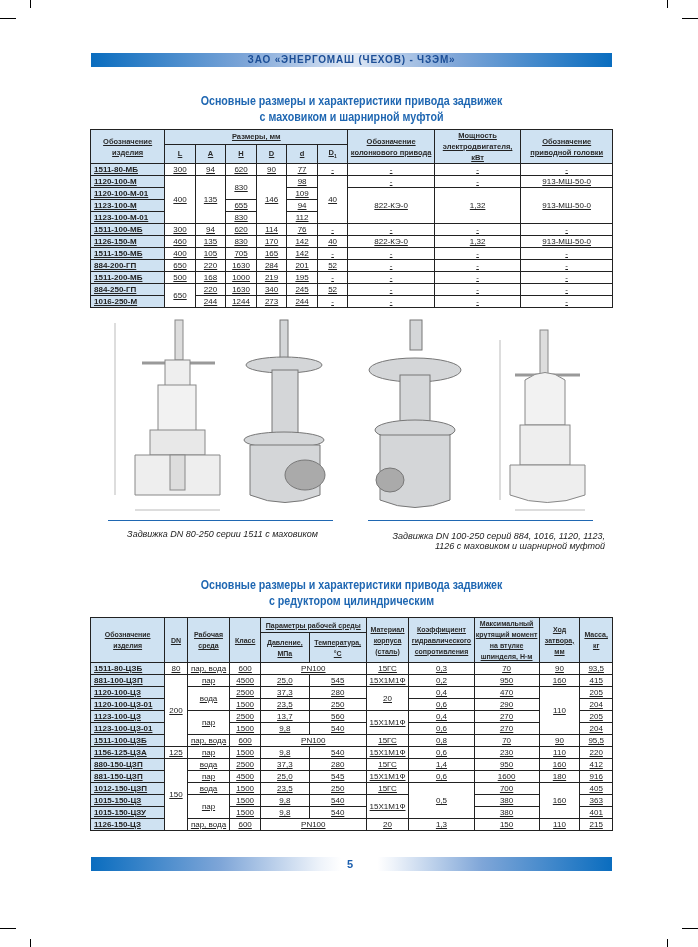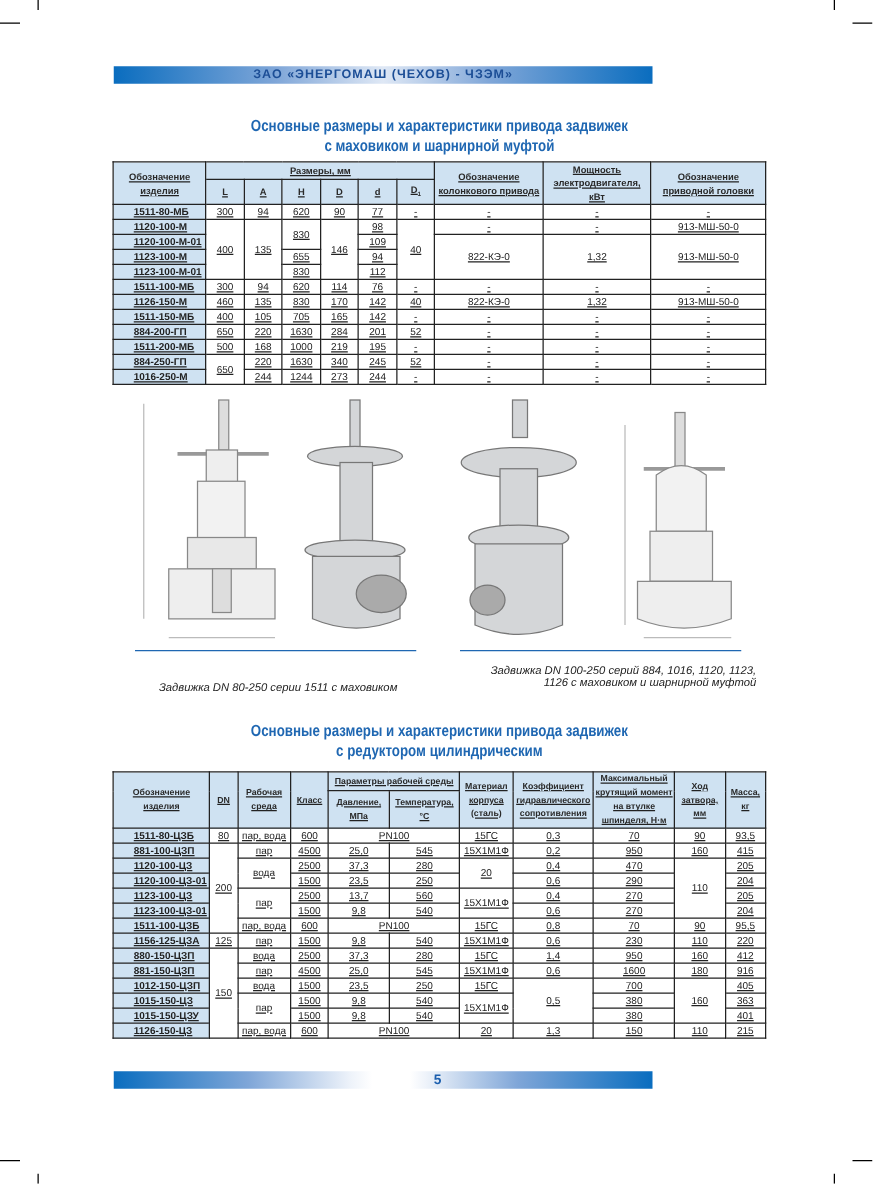--- a/index.html
+++ b/index.html
@@ -1,28 +1,28 @@
 <!DOCTYPE html>
 <html><head>
 <meta charset="utf-8">
 <style>
   html, body { margin:0; padding:0; background:#ffffff; }
   body { width:698px; height:947px; position:relative; overflow:hidden; font-family:"Liberation Sans", sans-serif; color:#222; }
   .crop { position:absolute; background:#000; }
-  .band { position:absolute; left:91px; width:431px; height:14px; background:linear-gradient(90deg,#0a6dbf 0%,#7fa6d8 30%,#dfe8f5 50%,#7fa6d8 70%,#0a6dbf 100%); }
+  .band { position:absolute; left:91px; width:521px; height:14px; background:linear-gradient(90deg,#0a6dbf 0%,#7fa6d8 30%,#dfe8f5 50%,#7fa6d8 70%,#0a6dbf 100%); }
   .band-top { top:53px; text-align:center; font-size:10px; font-weight:bold; letter-spacing:0.8px; color:#1c4e96; line-height:14px; }
   .band-bottom { top:857px; background:linear-gradient(90deg,#0a6dbf 0%,#7fa6d8 25%,#eef3fa 44%,#ffffff 48%,#ffffff 55%,#eef3fa 58%,#7fa6d8 75%,#0a6dbf 100%); }
   .page-num { position:absolute; top:857px; left:340px; width:20px; text-align:center; font-size:11px; font-weight:bold; color:#1c5fae; line-height:14px; }
   .title { position:absolute; left:91px; width:521px; text-align:center; color:#1f67b2; font-weight:bold; font-size:13px; line-height:16px; font-family:"Liberation Sans", sans-serif; transform:scaleX(0.82); }
   .title1 { top:93px; }
   .title2 { top:577px; }
   table { position:absolute; border-collapse:collapse; font-size:8px;text-decoration:underline; }
   td, th { border:1px solid #222; text-align:center; padding:0 1px; line-height:11px; height:11px; }
   th { background:#cfe2f2; font-weight:bold; color:#2a2a2a; font-size:7.5px; }
-  td.name { background:#cfe2f2; text-align:left; font-weight:bold; padding-left:16px; white-space:nowrap; }
+  td.name { background:#cfe2f2; text-align:left; font-weight:bold; padding-left:3px; white-space:nowrap; }
   .t1 { left:90px; top:129px; width:523px; }
   .t2 { left:90px; top:617px; width:523px;border-radius:15px; }
   .t2 th { font-size:7px; }
   .figs { position:absolute; left:100px; top:315px; width:515px; height:205px; }
   .rule { position:absolute; height:1px; background:#1f67b2; top:520px; }
   .caption { position:absolute; font-style:italic; font-size:9px; color:#222; text-align:center; }
 </style>
 </head>
 <body>
 
@@ -232,21 +232,21 @@
     <line x1="415" y1="60" x2="480" y2="60" stroke-width="3" stroke="#999"></line>
     <path d="M425 65 Q445 50 465 65 V110 H425 Z" fill="#f2f2f2"></path>
     <rect x="420" y="110" width="50" height="40" fill="#eee"></rect>
     <path d="M410 150 H485 V180 Q447 195 410 180 Z" fill="#eee"></path>
     <line x1="415" y1="195" x2="485" y2="195" stroke="#bbb"></line>
   </g>
 </svg>
 
 <div class="rule" style="left:108px;width:225px;"></div>
 <div class="rule" style="left:368px;width:225px;"></div>
-<div class="caption" style="left:100px;top:545px;width:245px;">Задвижка DN 80-250 серии 1511 с маховиком</div>
+<div class="caption" style="left:100px;top:529px;width:245px;">Задвижка DN 80-250 серии 1511 с маховиком</div>
 <div class="caption" style="left:360px;top:531px;width:245px;text-align:right;">
   <div>Задвижка DN 100-250 серий 884, 1016, 1120, 1123,</div>
   <div>1126 с маховиком и шарнирной муфтой</div>
 </div>
 
 <div class="title title2">
   <div>Основные размеры и характеристики привода задвижек</div>
   <div>с редуктором цилиндрическим</div>
 </div>
 

